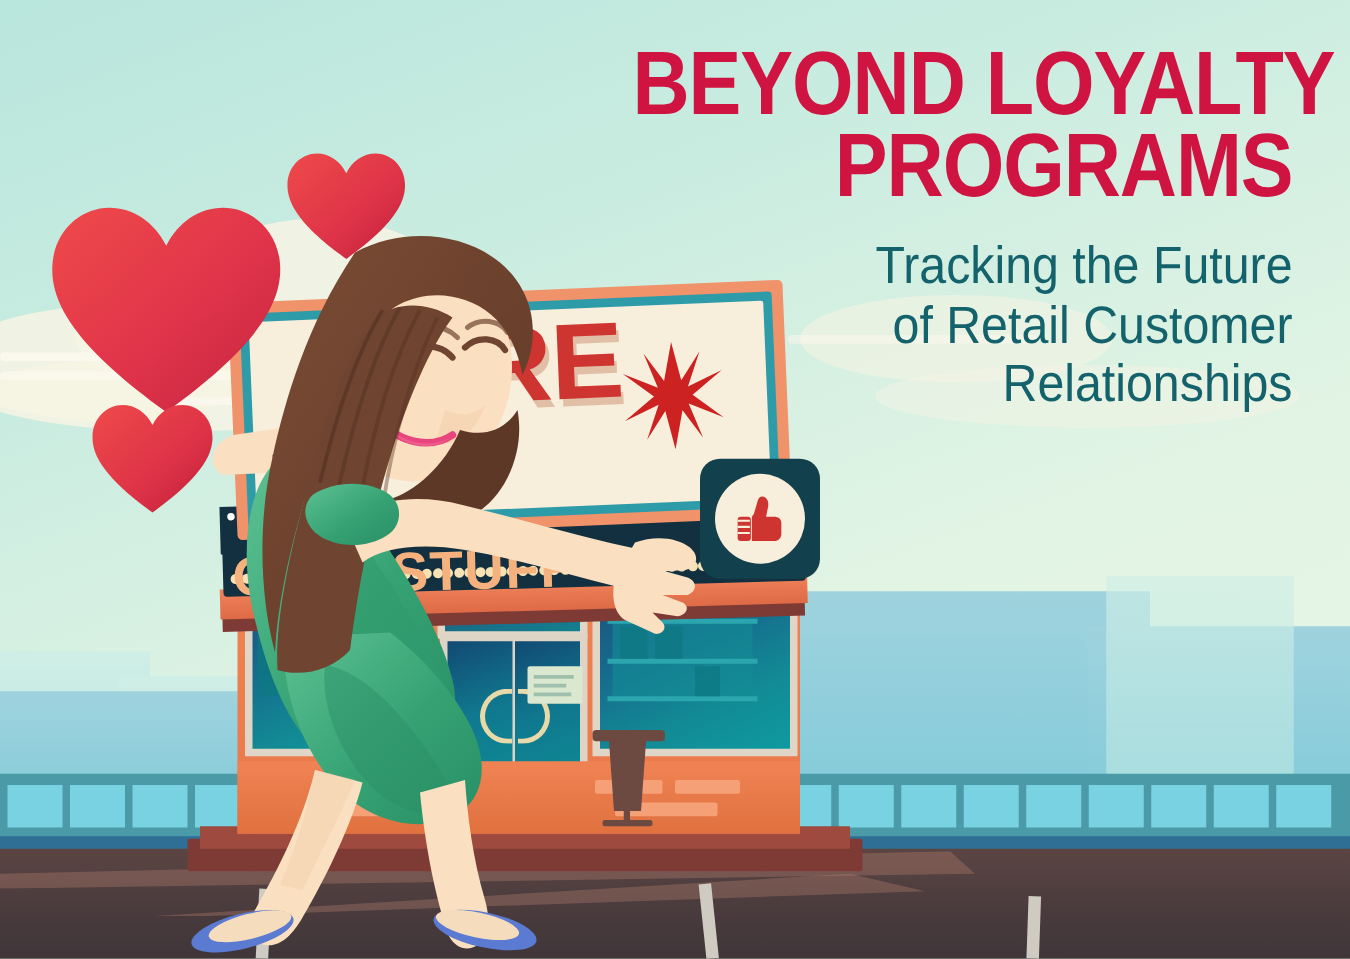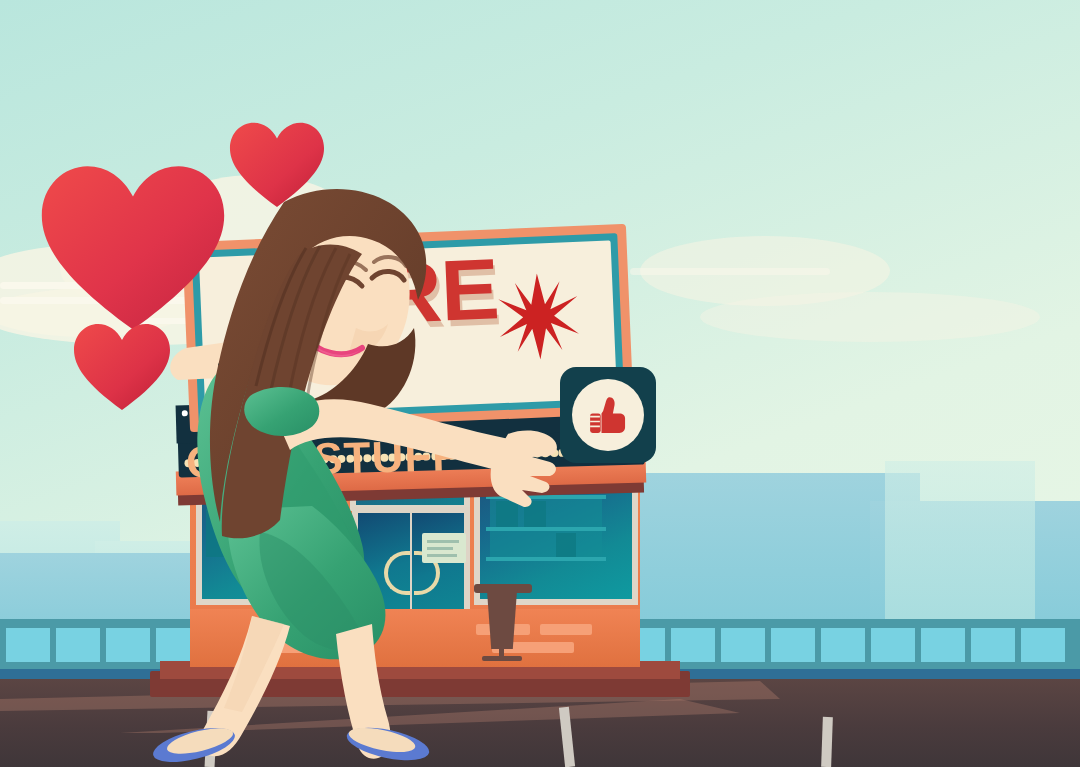--- a/index.html
+++ b/index.html
@@ -493,14 +493,25 @@
                C192 312 166 310 152 298 C142 288 142 276 150 268 Z" fill="url(#dressg)"></path>
 
       <path d="M408 306 C424 300 442 302 452 310 C460 317 458 326 448 328
                L432 329 L450 334 C458 337 458 345 450 348 L430 348
                L446 354 C452 357 450 364 442 365 L422 362
                L430 370 C434 374 430 380 424 379 L400 368
                C390 362 388 344 394 330 Z" fill="#fadfc0"></path>
     </svg>
   </div>
 
+  <div class="textblock">
+    <div class="title">
+      <span class="l1">BEYOND LOYALTY</span>
+      <span class="l2">PROGRAMS</span>
+    </div>
+    <div class="subtitle">
+      <span>Tracking the Future</span>
+      <span>of Retail Customer</span>
+      <span>Relationships</span>
+    </div>
+  </div>
 
 </div>
 
 </body></html>

